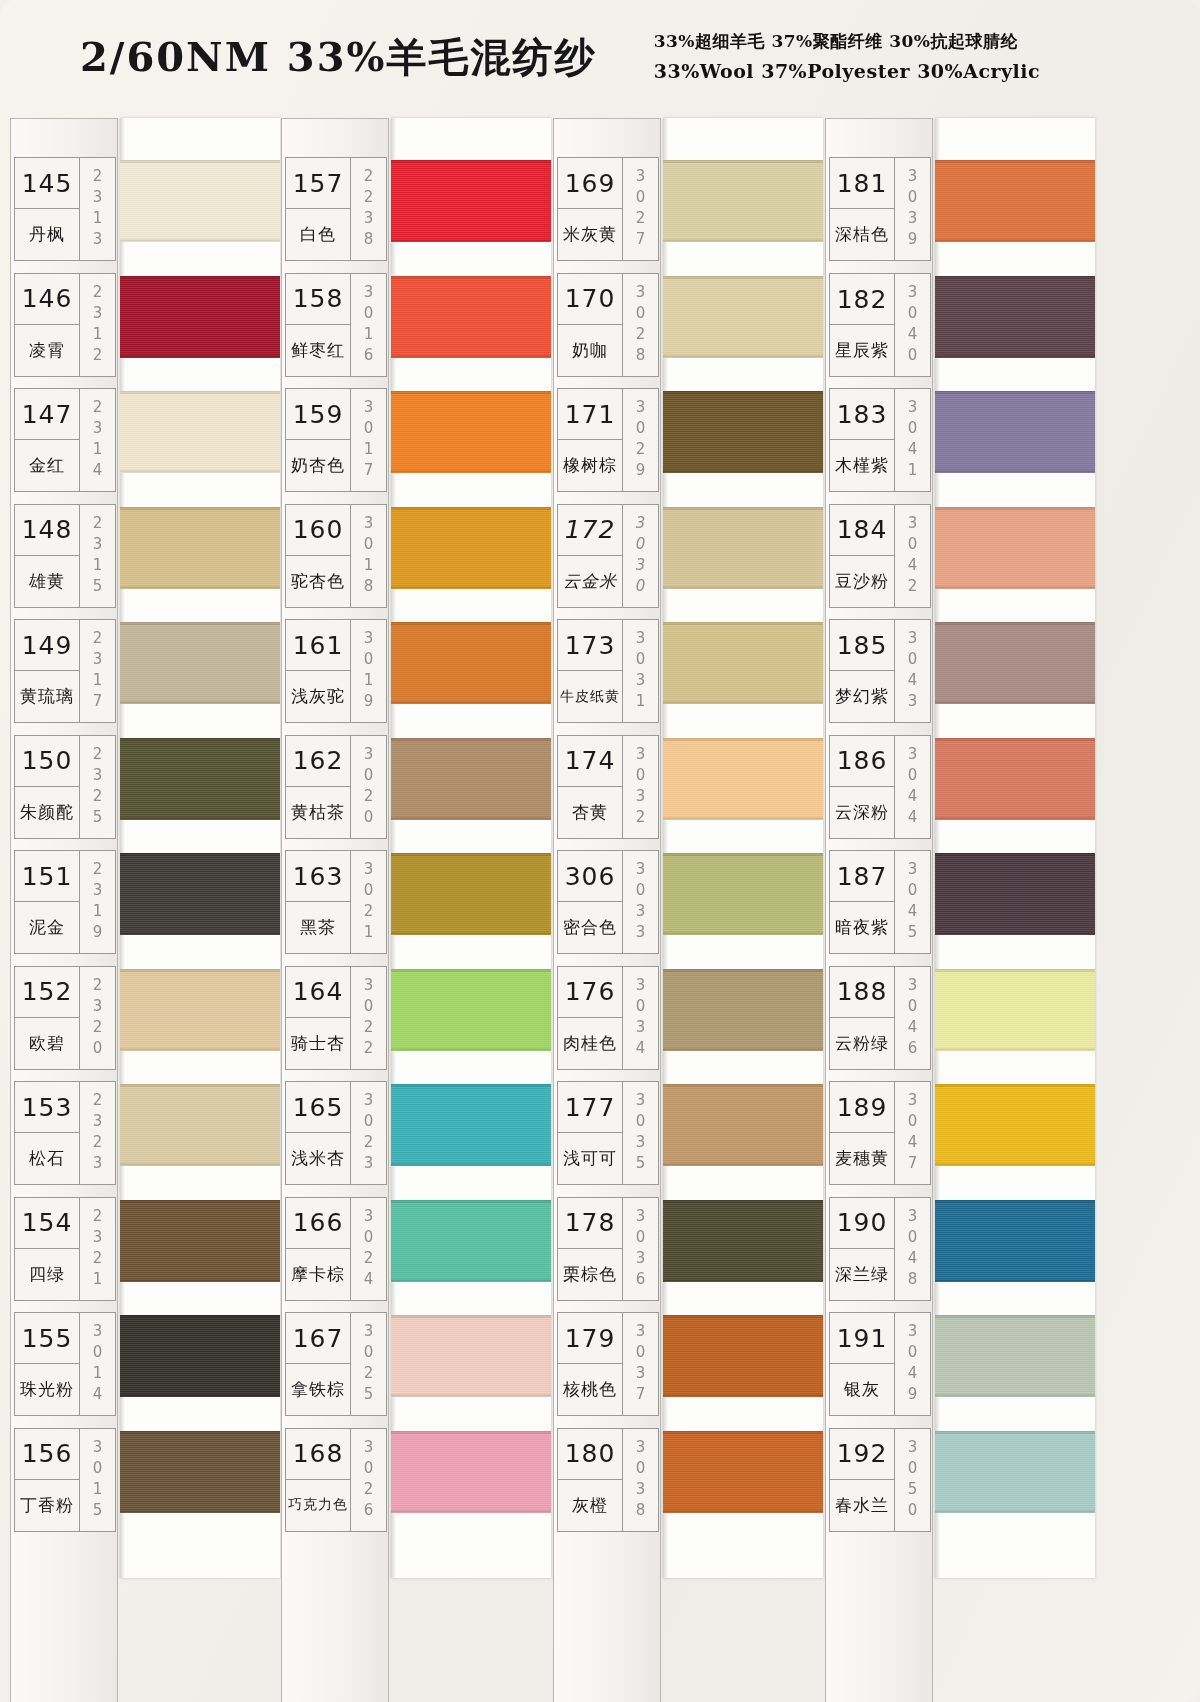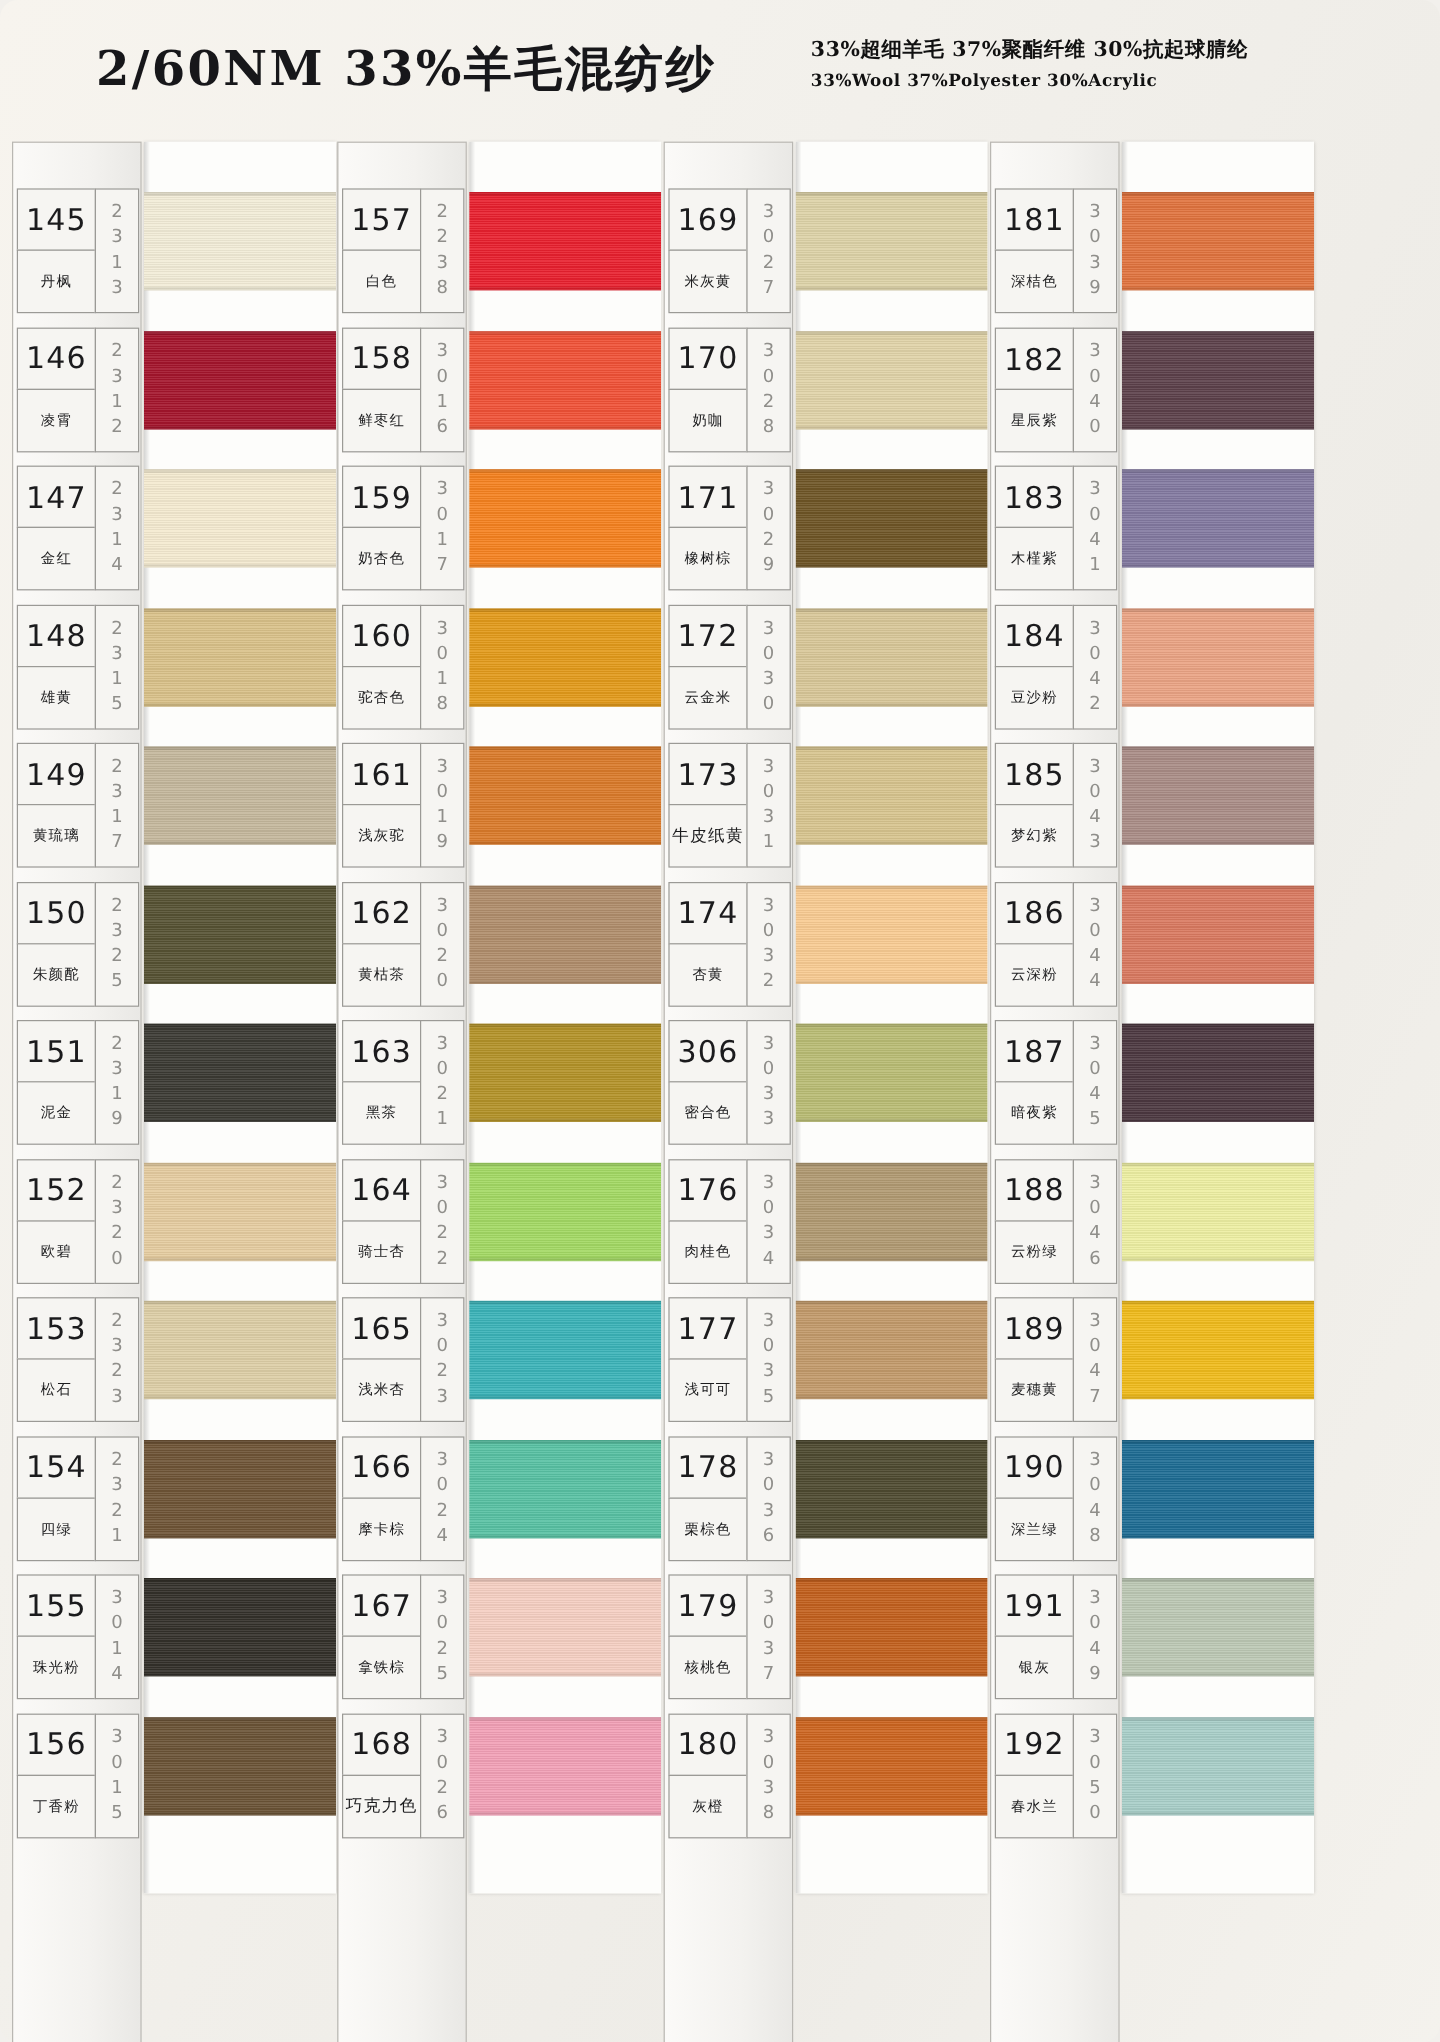--- a/index.html
+++ b/index.html
@@ -23,21 +23,21 @@
     font-family:"DejaVu Serif","Liberation Serif",serif;
     font-size:40px;font-weight:bold;color:#17171a;
     letter-spacing:2px;white-space:nowrap;
   }
   .comp{
     position:absolute;right:160px;top:30px;
     font-family:"DejaVu Serif","Liberation Serif",serif;
     color:#111;text-align:left;white-space:nowrap;
   }
   .comp .l1{font-size:17px;font-weight:bold;letter-spacing:.5px;}
-  .comp .l2{font-size:14px;font-weight:bold;letter-spacing:.5px;margin-top:7px;}
+  .comp .l2{font-size:19px;font-weight:bold;letter-spacing:.5px;margin-top:7px;}
   
   .group{position:absolute;top:118px;height:1460px;}
   .labelstrip{
     position:absolute;top:0;left:0;width:108px;height:1660px;
     background:linear-gradient(90deg,#fbfaf8,#f3f2ef 60%,#e9e8e5);
     border:1px solid #b9b7b2;
     box-sizing:border-box;
   }
   .yarnstrip{
     position:absolute;top:0;width:160px;height:1460px;
@@ -52,21 +52,21 @@
   }
   .numcell,.namecell{
     position:absolute;left:0;width:66px;
     box-sizing:border-box;
     border:1px solid #9b9a96;
     background:#f6f5f2;
     display:flex;align-items:center;justify-content:center;
   }
   .numcell{top:0;height:52px;font-size:25px;color:#1b1b1d;letter-spacing:1px;
     font-family:"DejaVu Sans","Liberation Sans",sans-serif;}
-  .namecell{top:51px;height:53px;font-size:12px;color:#1b1b1d;letter-spacing:1px;
+  .namecell{top:51px;height:53px;font-size:17px;color:#1b1b1d;letter-spacing:1px;
     font-family:"DejaVu Sans","Liberation Sans",sans-serif;}
   .codecell{
     position:absolute;left:65px;top:0;width:37px;height:104px;
     box-sizing:border-box;border:1px solid #9b9a96;background:#f6f5f2;
     display:flex;align-items:center;justify-content:center;
   }
   .codecell span{
     writing-mode:vertical-rl;text-orientation:upright;
     font-size:15px;color:#8f8e8a;letter-spacing:3px;
     font-family:"DejaVu Sans","Liberation Sans",sans-serif;
@@ -481,21 +481,21 @@
               <span>3028</span>
             </div>
           </div>
           <div class="row" style="top: 269px;">
             <div class="numcell">171</div>
             <div class="namecell">橡树棕</div>
             <div class="codecell">
               <span>3029</span>
             </div>
           </div>
-          <div class="row" style="top: 384.5px;">
+          <div class="row" style="top: 384.5px; font-style: italic;">
             <div class="numcell">172</div>
             <div class="namecell">云金米</div>
             <div class="codecell">
               <span>3030</span>
             </div>
           </div>
           <div class="row" style="top: 500px;">
             <div class="numcell">173</div>
             <div class="namecell" style="font-size: 14px;">牛皮纸黄</div>
             <div class="codecell">

